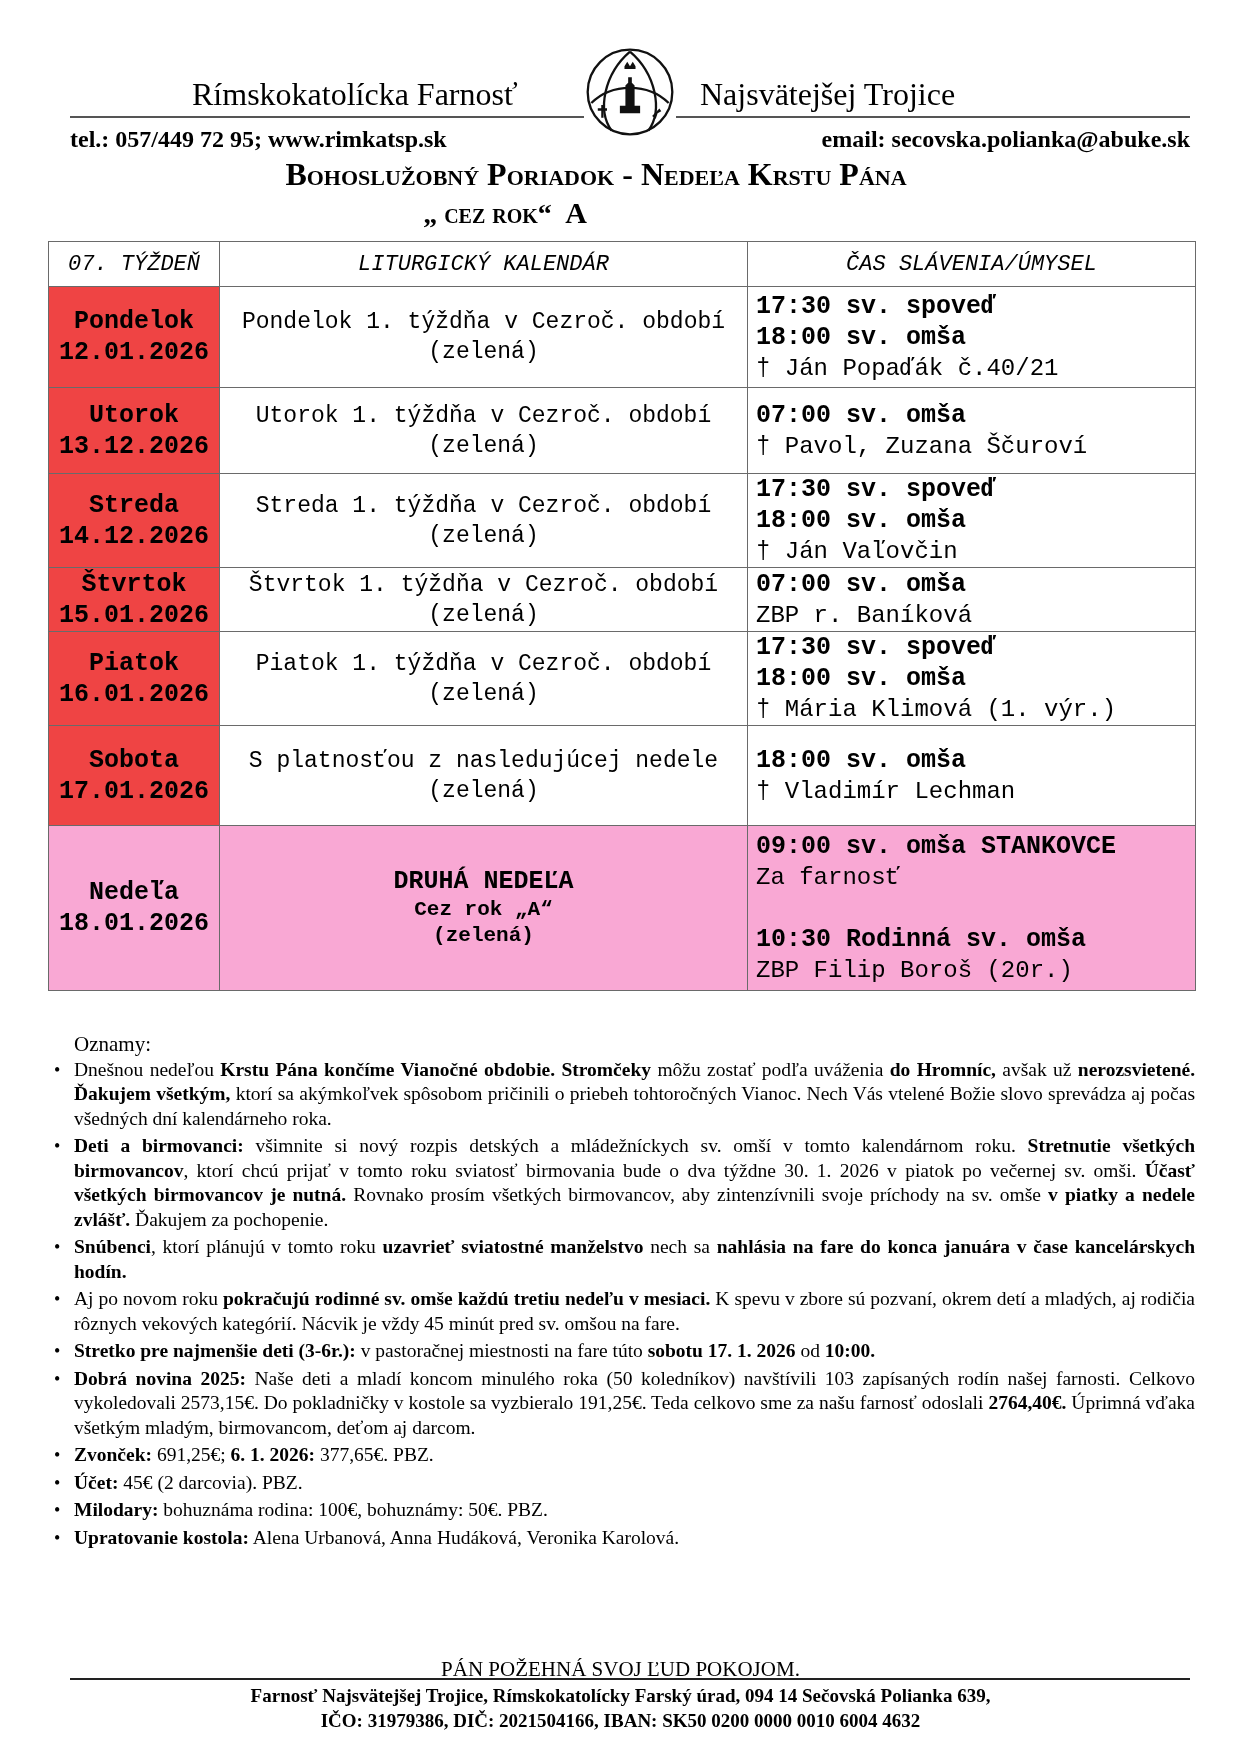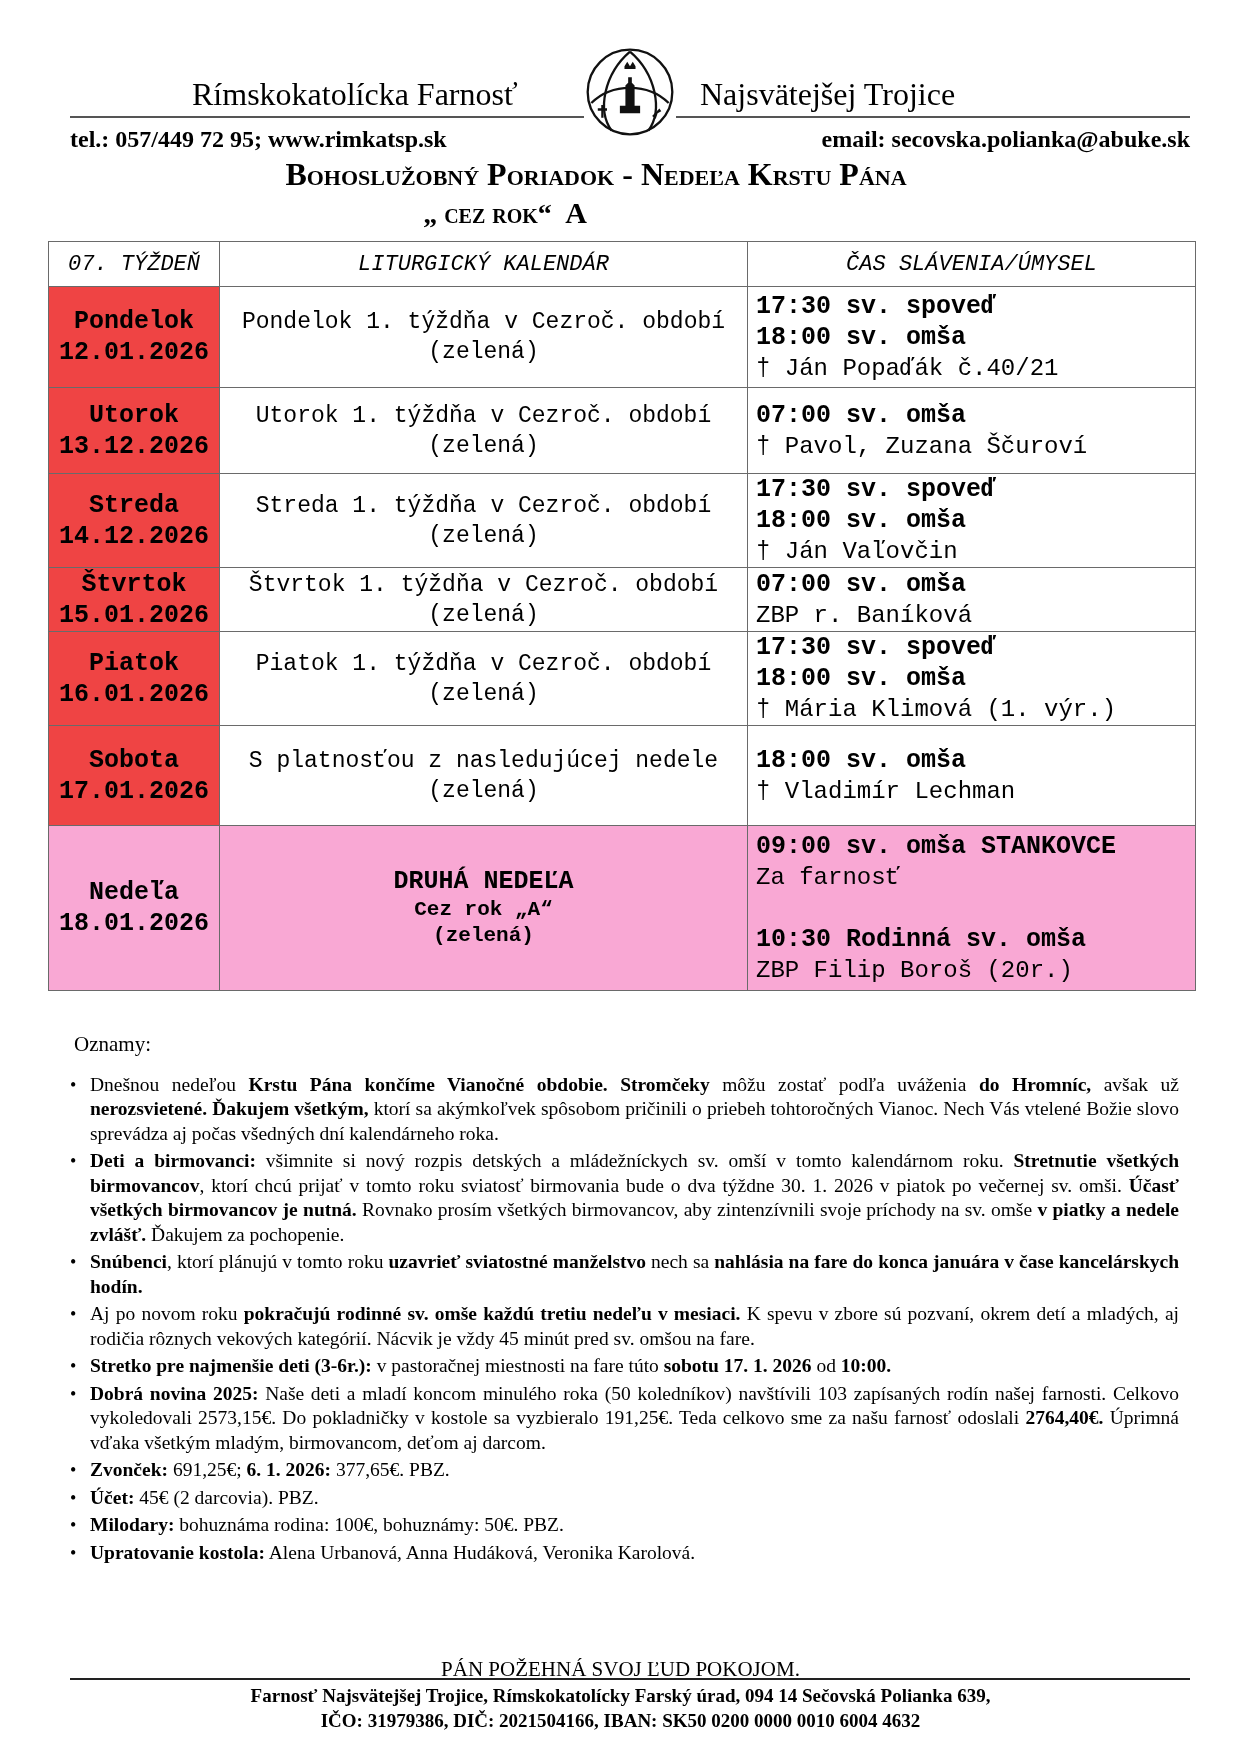--- a/index.html
+++ b/index.html
@@ -26,21 +26,21 @@
   td.day { background: #ef4444; text-align: center; font-weight: bold; font-size: 25px; line-height: 31px; }
   td.lit { text-align: center; font-size: 23px; line-height: 30px; }
   td.time { text-align: left; padding-left: 8px !important; font-size: 24px; line-height: 31px; }
   td.time .b { font-weight: bold; font-size: 25px; }
   tr.sun td { background: #f9a8d4; }
   tr.sun td.lit .big { font-weight: bold; font-size: 25px; }
   tr.sun td.lit .sm { font-weight: bold; font-size: 21px; line-height: 26px; }
 
   .ann { position: absolute; left: 60px; top: 1032px; width: 1135px; font-size: 19.5px; line-height: 24.5px; }
   .ann-head { padding-left: 14px; font-size: 21px; margin-bottom: 1px; }
-  .ann ul { margin: 16px; padding: 0; list-style: none; }
+  .ann ul { margin: 0; padding: 0; list-style: none; }
   .ann li { position: relative; padding-left: 14px; margin-bottom: 3px; text-align: justify; }
   .ann li::before { content: "\2022"; position: absolute; left: -6px; top: 0; font-size: 18px; }
   .ann b { font-weight: bold; }
 
   .blessing { position: absolute; left: 0; top: 1657px; width: 1241px; text-align: center; font-size: 21px; }
   .foot-rule { position: absolute; left: 70px; top: 1678px; width: 1120px; border-top: 2px solid #222; }
   .footer { position: absolute; left: 0; top: 1683px; width: 1241px; text-align: center; font-weight: bold; font-size: 19px; line-height: 25px; }
 </style>
 </head>
 <body>

